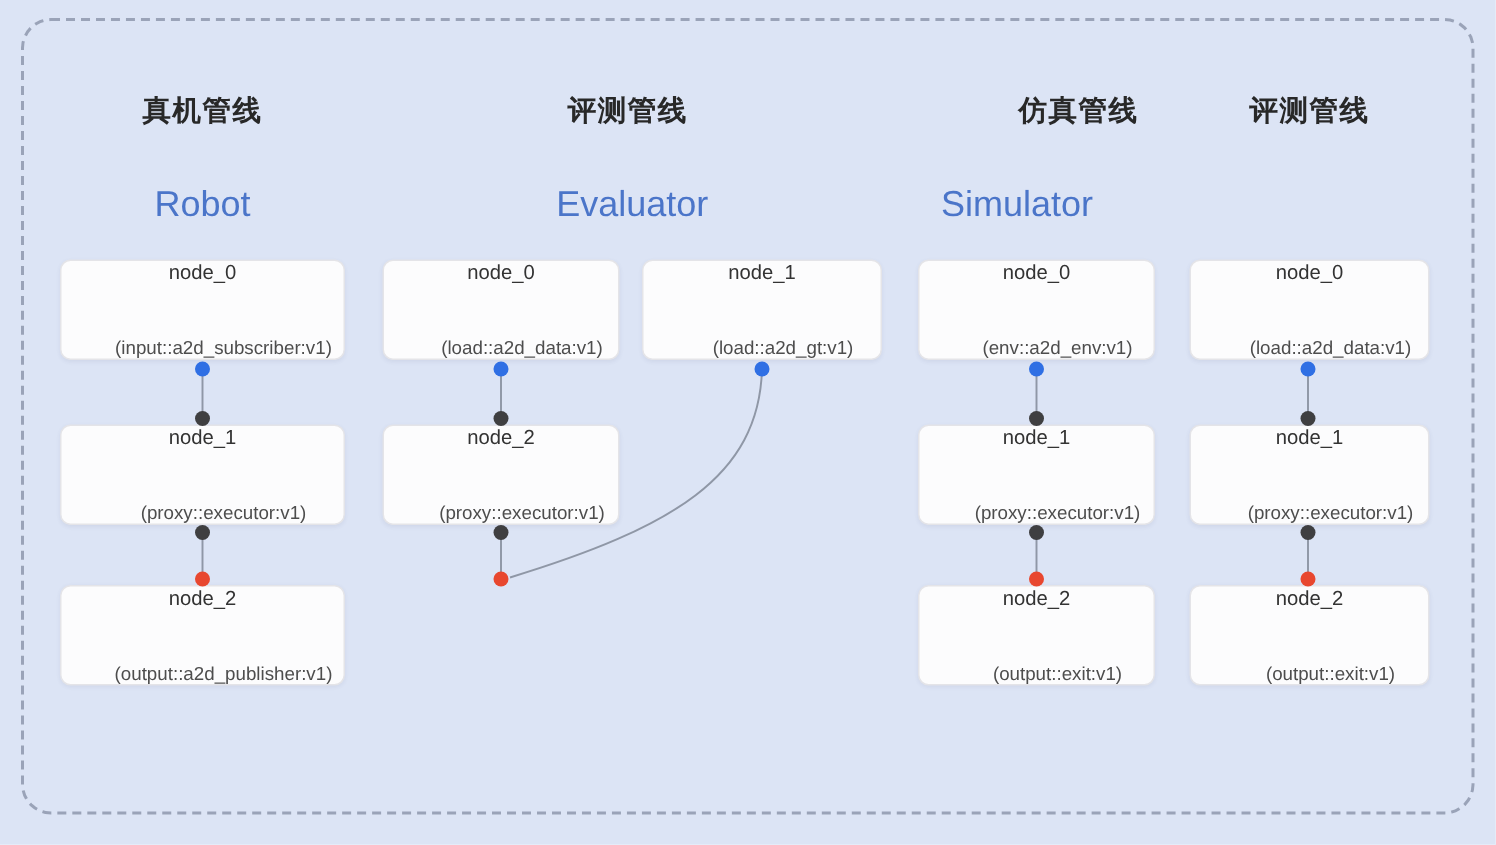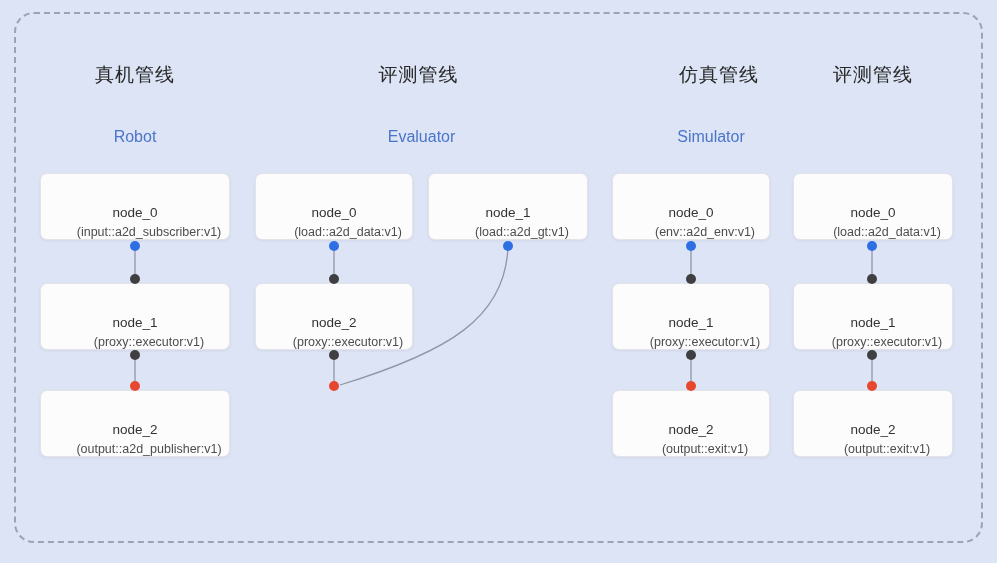--- a/index.html
+++ b/index.html
@@ -24,45 +24,45 @@
     border-radius: 20px;
     pointer-events: none;
   }
   .title-zh {
     position: absolute;
     top: 62px;
     height: 26px;
     line-height: 26px;
     text-align: center;
     font-size: 19px;
-    font-weight: 400;
+    font-weight: 700;
     color: #282828;
     letter-spacing: 1px;
   }
   .title-en {
     position: absolute;
     top: 124px;
     height: 26px;
     line-height: 26px;
     text-align: center;
-    font-size: 16px;
+    font-size: 24px;
     font-weight: 500;
     color: #4b75c9;
   }
   .node {
     position: absolute;
     height: 67px;
     background: #fcfcfd;
     border: 1px solid #e4e4e8;
     border-radius: 7px;
     box-shadow: 0 1px 3px rgba(60, 70, 100, 0.08);
     display: flex;
     flex-direction: column;
     align-items: center;
-    justify-content: flex-end;
+    justify-content: space-between;
     gap: 5px;
     z-index: 2;
     box-sizing: border-box;
   }
   .node-name {
     font-size: 13.5px;
     color: #333333;
   }
   .node-type {
     font-size: 12.5px;
@@ -91,21 +91,21 @@
 
   <div class="dashed-frame"></div>
 
   <div class="title-zh" style="left:40px;width:190px;">真机管线</div>
   <div class="title-zh" style="left:252px;width:333px;">评测管线</div>
   <div class="title-zh" style="left:640px;width:158px;">仿真管线</div>
   <div class="title-zh" style="left:793px;width:160px;">评测管线</div>
 
   <div class="title-en" style="left:40px;width:190px;">Robot</div>
   <div class="title-en" style="left:255px;width:333px;">Evaluator</div>
-  <div class="title-en" style="left:632px;width:158px;">Simulator</div>
+  <div class="title-en" style="left:599px;width:158px;">Simulator</div>
 
   <div class="node" style="left:40px;top:173px;width:190px;">
     <div class="node-name">node_0</div>
     <div class="node-type">(input::a2d_subscriber:v1)</div>
   </div>
   <div class="node" style="left:40px;top:283px;width:190px;">
     <div class="node-name">node_1</div>
     <div class="node-type">(proxy::executor:v1)</div>
   </div>
   <div class="node" style="left:40px;top:390px;width:190px;">

